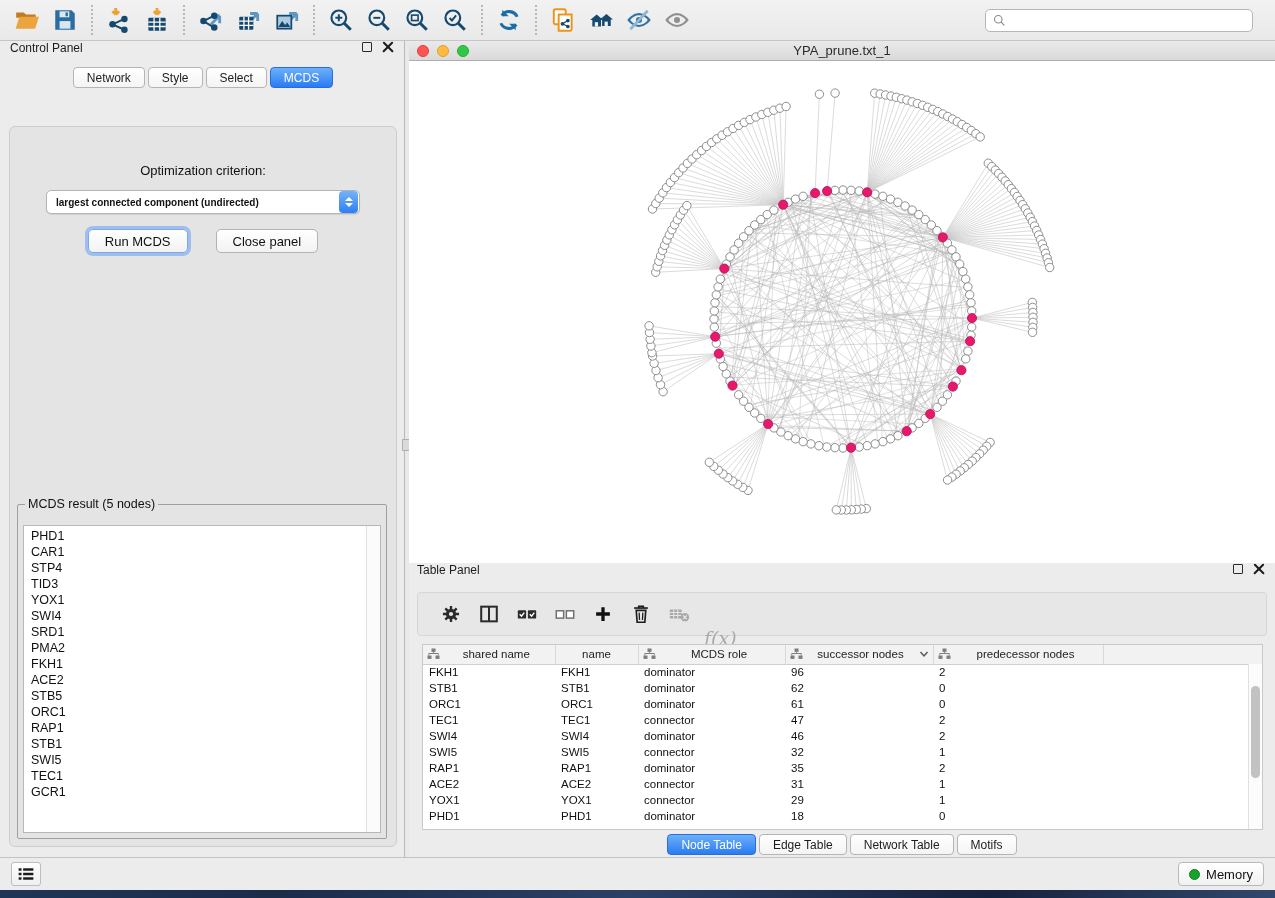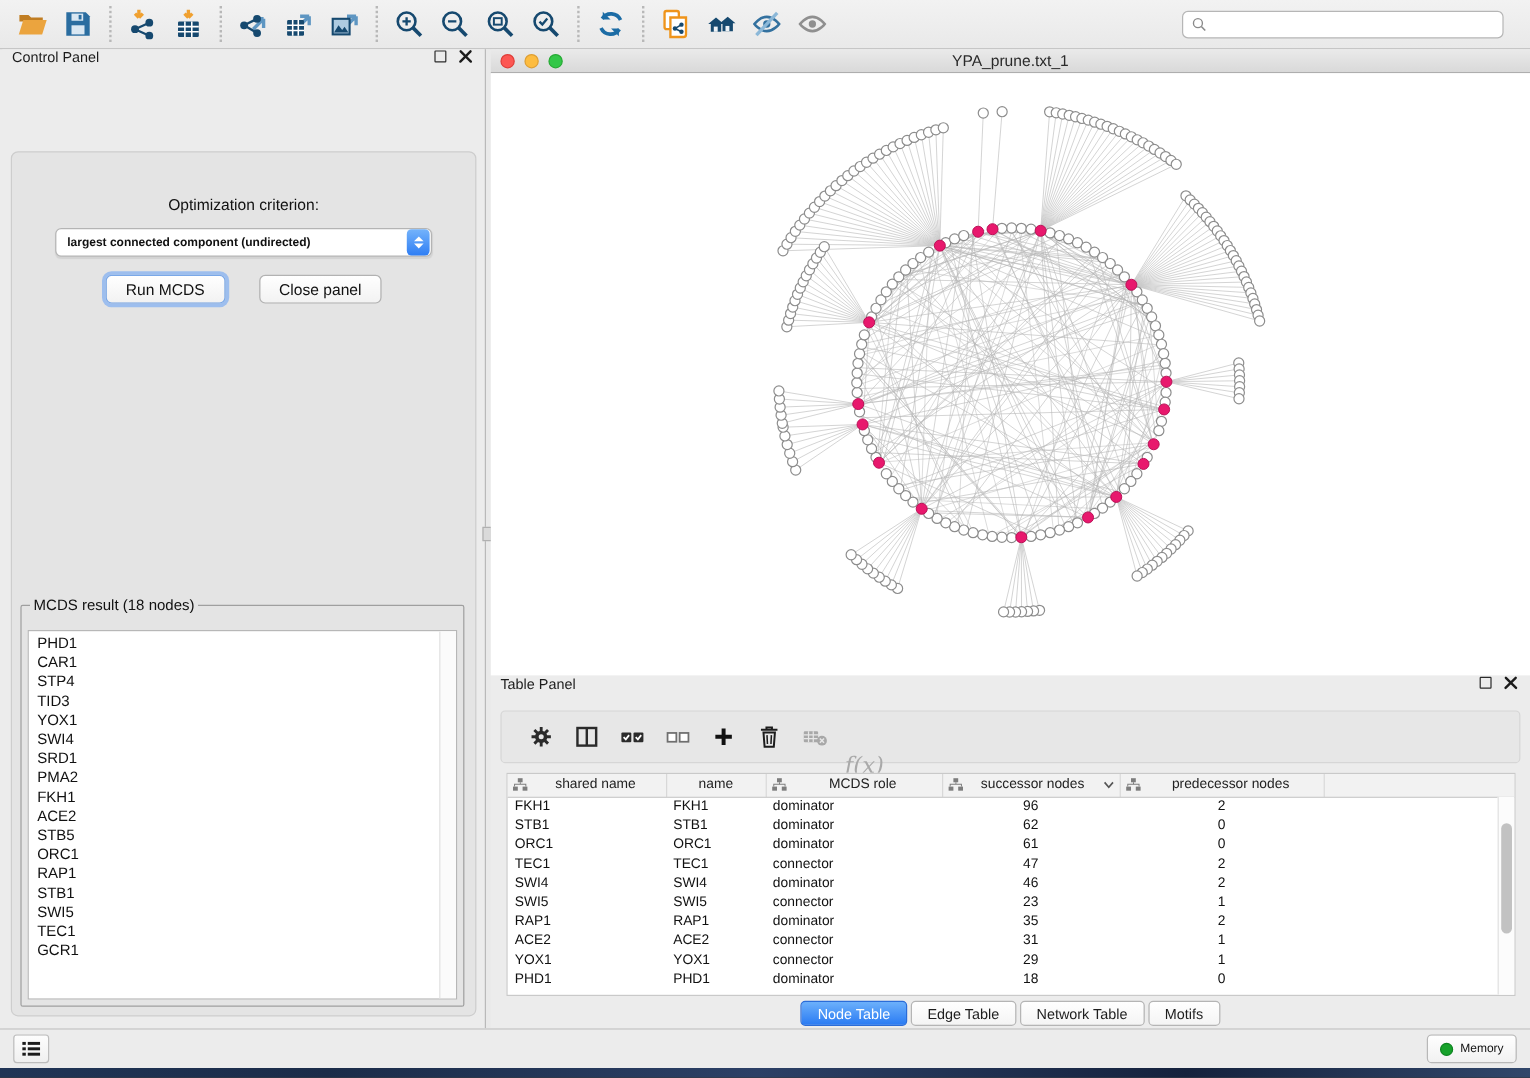--- a/index.html
+++ b/index.html
@@ -70,30 +70,30 @@
   .fx-label{font-size:19px;font-style:italic;font-family:"DejaVu Serif","Liberation Serif",serif;color:#a9a9a9;margin-left:6px;margin-top:48px;}
   .table-wrap{position:absolute;left:13px;right:12px;top:81px;bottom:27px;background:#fff;border:1px solid #c9c9c9;overflow:hidden;}
   table.datatable{border-collapse:collapse;table-layout:fixed;width:100%;padding-left:48px;}
   table.datatable th{height:19px;background:#f2f2f2;border-right:1px solid #d8d8d8;border-bottom:1px solid #cfcfcf;font-weight:normal;font-size:11.5px;color:#222;padding:0;}
   table.datatable th:last-child{border-right:none;}
   .th-wrap{display:flex;align-items:center;padding:0 4px;}
   .th-wrap .tree-ic{flex:0 0 auto;margin-right:2px;}
   .th-wrap .th-label{flex:1;text-align:center;white-space:nowrap;overflow:hidden;}
   .th-wrap .sort-ic{flex:0 0 auto;margin-left:2px;}
   table.datatable td{height:16px;font-size:11.5px;color:#111;padding:0 6px;white-space:nowrap;overflow:hidden;}
-  td.al-right{text-align:center;padding-right:15px;}
+  td.al-right{text-align:left;padding-right:15px;}
   td.al-left{text-align:left;}
   .vscroll{position:absolute;right:0;top:19px;bottom:0;width:14px;background:#fcfcfc;border-left:1px solid #e0e0e0;}
   .vscroll .thumb{position:absolute;left:2px;right:2px;top:22px;height:92px;background:#c2c2c2;border-radius:5px;}
   .tp-tabs{position:absolute;left:0;right:0;bottom:2px;display:flex;justify-content:center;gap:3px;}
 
   
   .statusbar{position:absolute;left:0;right:0;bottom:0;height:33px;background:#ececec;border-top:1px solid #c3c3c3;display:flex;align-items:center;padding:0 11px;}
   .list-btn{width:30px;height:24px;background:linear-gradient(#fdfdfd,#f0f0f0);border:1px solid #bdbdbd;border-radius:3px;display:flex;align-items:center;justify-content:center;}
-  .mem-btn{margin-left:auto;height:24px;padding:0 10px;background:linear-gradient(#ffffff,#f1f1f1);border:1px solid #b8b8b8;border-radius:4px;display:flex;align-items:center;gap:6px;font-size:10px;color:#111;}
+  .mem-btn{margin-left:auto;height:24px;padding:0 10px;background:linear-gradient(#ffffff,#f1f1f1);border:1px solid #b8b8b8;border-radius:4px;display:flex;align-items:center;gap:6px;font-size:13px;color:#111;}
   .mem-dot{width:11px;height:11px;border-radius:50%;background:#17a22b;border:1px solid #0d8420;}
 </style>
 </head>
 <body>
 
 <div class="screen">
 <div class="app">
 
   <div class="toolbar">
     <div class="tbtn">
@@ -236,36 +236,42 @@
     </div>
   </div>
 
   <div class="cpanel">
     <div class="panel-title-row">
       <span class="panel-title">Control Panel</span>
       <span class="win-mini">
         <span class="float-btn"></span>
         <span class="close-btn"></span>
       </span>
+    </div>
+    <div class="tabs-row">
+      <div class="tab">Network</div>
+      <div class="tab">Style</div>
+      <div class="tab">Select</div>
+      <div class="tab active">MCDS</div>
     </div>
     <div class="cpanel-body">
       <div class="opt-label">Optimization criterion:</div>
       <div class="selectbox">
         <span class="sel-text">largest connected component (undirected)</span>
         <span class="stepper">
               <i class="up"></i>
               <i class="dn"></i>
             </span>
       </div>
       <div class="btn-row">
         <div class="pbtn focused">Run MCDS</div>
         <div class="pbtn">Close panel</div>
       </div>
       <fieldset class="mcds-fieldset">
-        <legend>MCDS result (18 nodes)</legend>
+        <legend>MCDS result (5 nodes)</legend>
         <div class="mcds-list-wrap">
           <ul class="mcds-list">
                 <li>PHD1</li>
                 <li>CAR1</li>
                 <li>STP4</li>
                 <li>TID3</li>
                 <li>YOX1</li>
                 <li>SWI4</li>
                 <li>SRD1</li>
                 <li>PMA2</li>
@@ -1052,21 +1058,21 @@
                 <td class="al-left">SWI4</td>
                 <td class="al-left">dominator</td>
                 <td class="al-right">46</td>
                 <td class="al-right">2</td>
                 <td></td>
               </tr>
               <tr>
                 <td class="al-left">SWI5</td>
                 <td class="al-left">SWI5</td>
                 <td class="al-left">connector</td>
-                <td class="al-right">23</td>
+                <td class="al-right">32</td>
                 <td class="al-right">1</td>
                 <td></td>
               </tr>
               <tr>
                 <td class="al-left">RAP1</td>
                 <td class="al-left">RAP1</td>
                 <td class="al-left">dominator</td>
                 <td class="al-right">35</td>
                 <td class="al-right">2</td>
                 <td></td>

